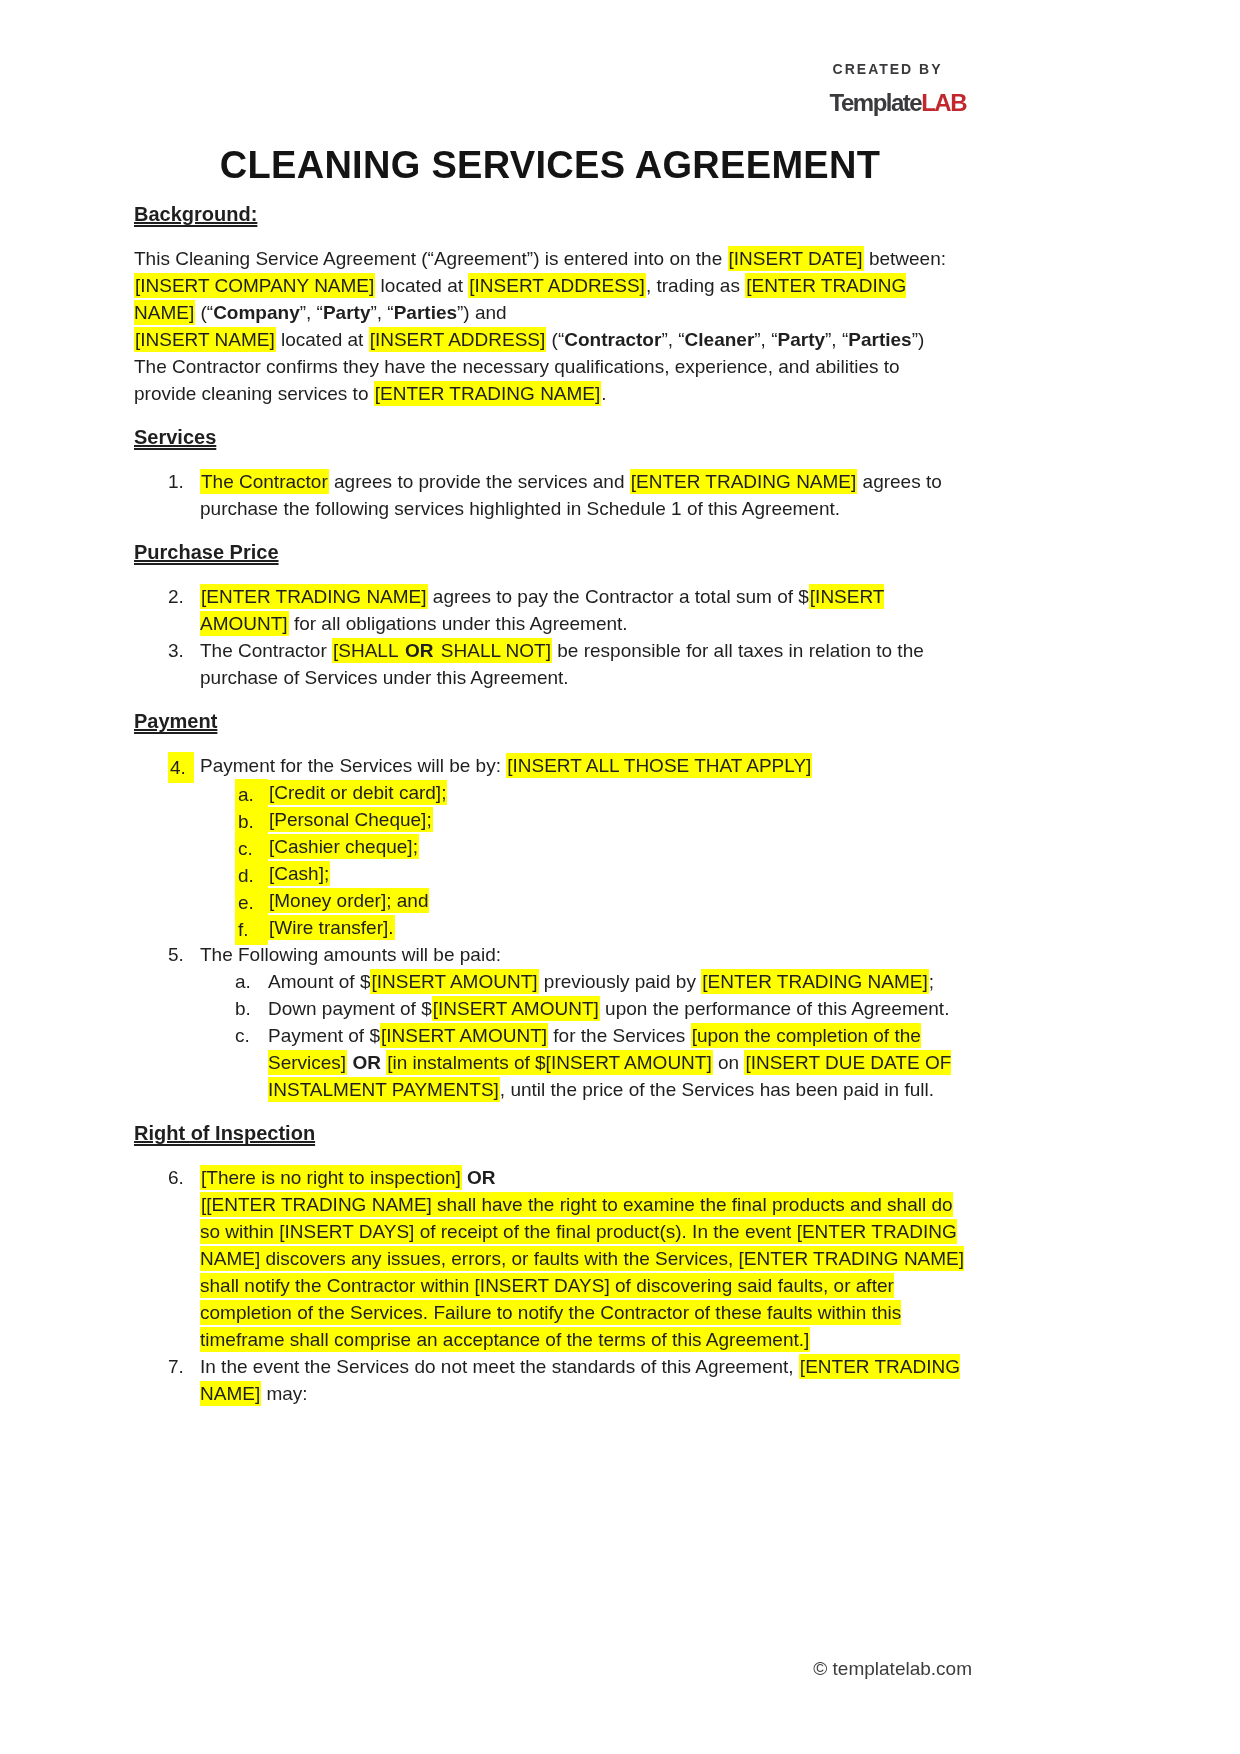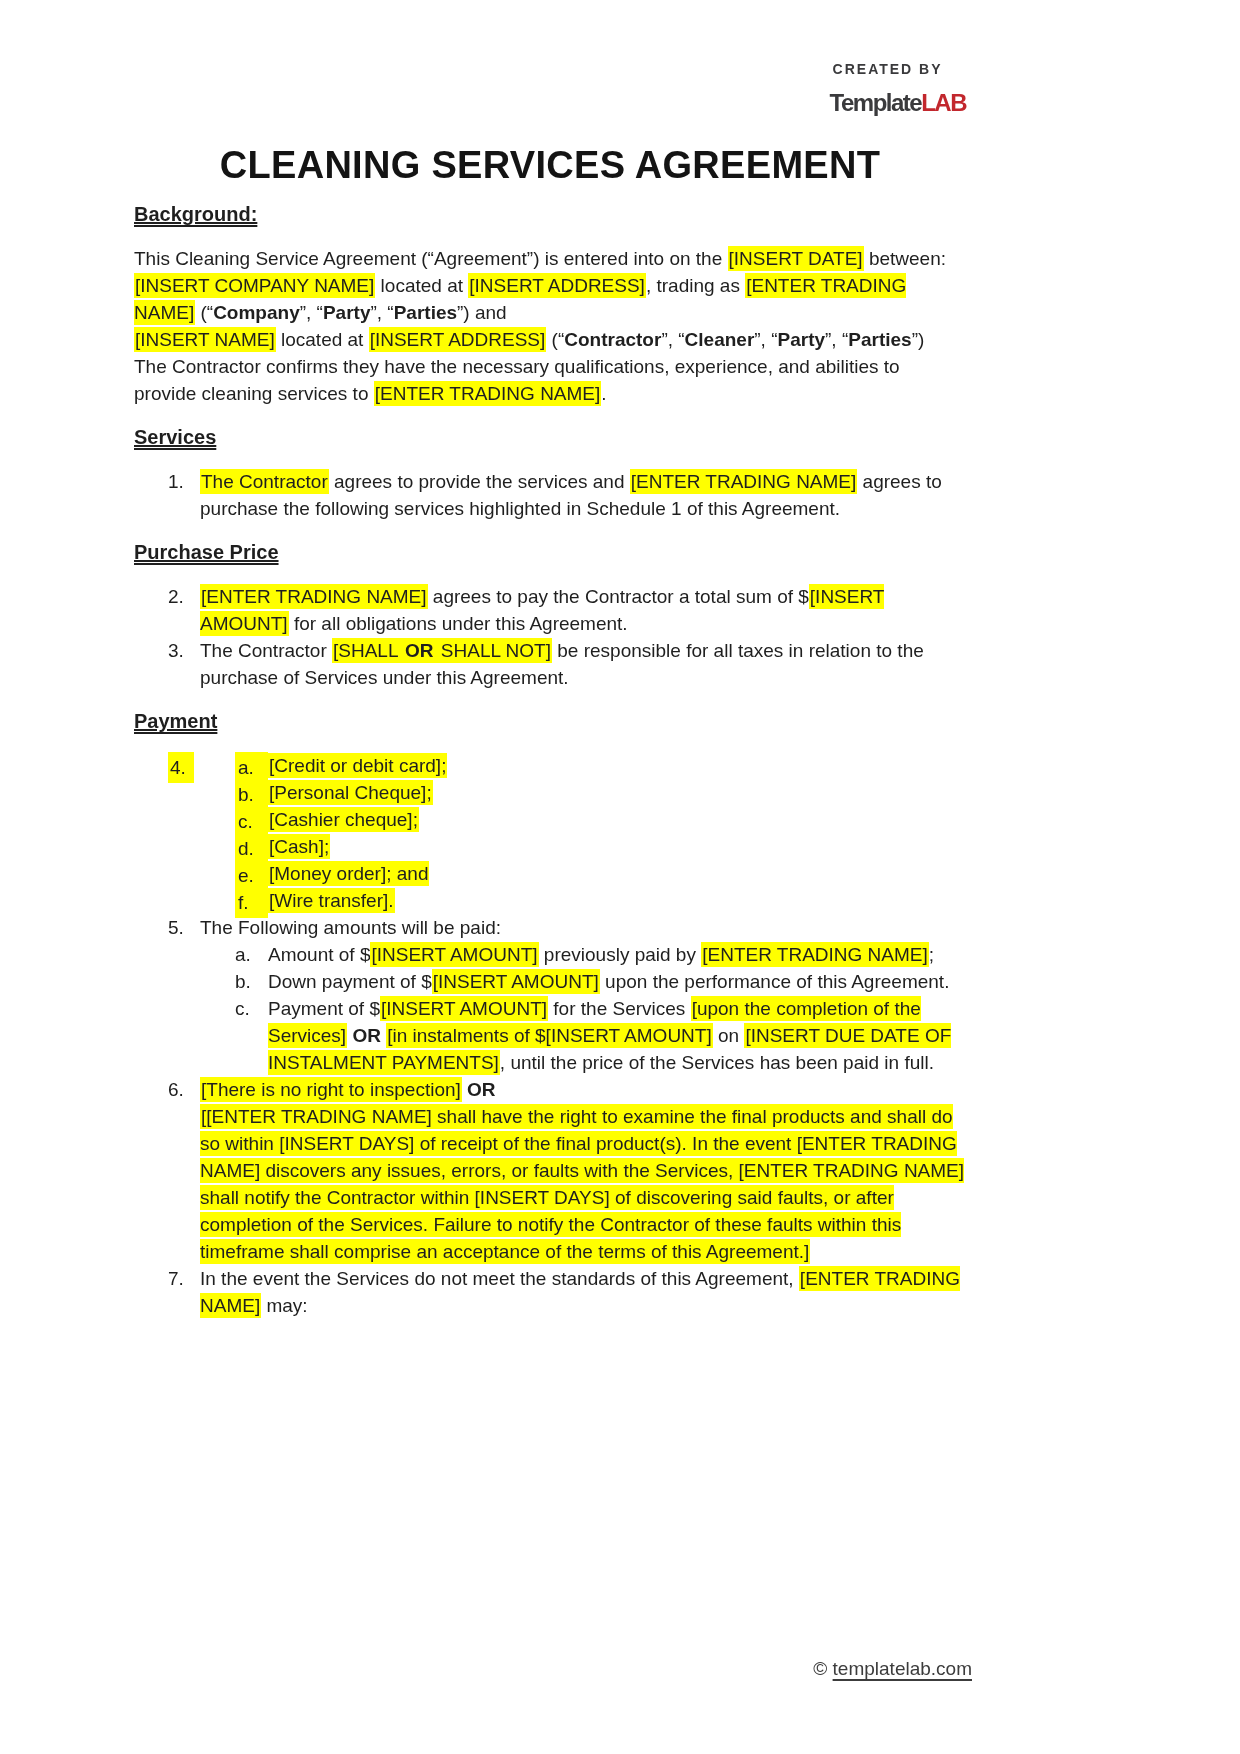--- a/index.html
+++ b/index.html
@@ -57,21 +57,21 @@
   .run.b { font-weight: bold; text-align: right; }
   .num.hl-num { background: var(--hl); padding: 2px 8px 2px 2px; }
   .li.sub .num.hl-num { width: 33px; padding: 2px 0 2px 3px; }
 
   
   .page-footer {
     position: absolute; right: 268px; bottom: 72px;
     font-size: 19px; color: #3c3c3c;
   }
   .page-footer a {
-    color: inherit; text-decoration: underline;
+    color: inherit; 
     text-decoration-thickness: 2px; text-underline-offset: 4px;
     cursor: pointer;
   }
 </style>
 </head>
 <body>
 
 <div class="page">
 
   <div class="logo-row">
@@ -88,31 +88,32 @@
       <div class="para"><span class="run">This Cleaning Service Agreement (“Agreement”) is entered into on the </span><span class="run hl">[INSERT DATE]</span><span class="run"> between:</span></div>
       <div class="para"><span class="run hl">[INSERT COMPANY NAME]</span><span class="run"> located at </span><span class="run hl">[INSERT ADDRESS]</span><span class="run">, trading as </span><span class="run hl">[ENTER TRADING NAME]</span><span class="run"> (“</span><span class="run b">Company</span><span class="run">”, “</span><span class="run b">Party</span><span class="run">”, “</span><span class="run b">Parties</span><span class="run">”) and</span></div>
       <div class="para"><span class="run"> </span><span class="run hl">[INSERT NAME]</span><span class="run"> located at </span><span class="run hl">[INSERT ADDRESS]</span><span class="run"> (“</span><span class="run b">Contractor</span><span class="run">”, “</span><span class="run b">Cleaner</span><span class="run">”, “</span><span class="run b">Party</span><span class="run">”, “</span><span class="run b">Parties</span><span class="run">”)</span></div>
       <div class="para"><span class="run">The Contractor confirms they have the necessary qualifications, experience, and abilities to provide cleaning services to </span><span class="run hl">[ENTER TRADING NAME]</span><span class="run">.</span></div>
       <div class="heading"><span class="heading-text">Services</span></div>
       <div class="li"><span class="num">1.</span><span class="li-body"><span class="run hl">The Contractor</span><span class="run"> agrees to provide the services and </span><span class="run hl">[ENTER TRADING NAME]</span><span class="run"> agrees to purchase the following services highlighted in Schedule 1 of this Agreement.</span></span></div>
       <div class="heading"><span class="heading-text">Purchase Price</span></div>
       <div class="li"><span class="num">2.</span><span class="li-body"><span class="run hl">[ENTER TRADING NAME]</span><span class="run"> agrees to pay the Contractor a total sum of $</span><span class="run hl">[INSERT AMOUNT]</span><span class="run"> for all obligations under this Agreement.</span></span></div>
       <div class="li"><span class="num">3.</span><span class="li-body"><span class="run">The Contractor </span><span class="run hl">[SHALL </span><span class="run hl b">OR</span><span class="run hl"> SHALL NOT]</span><span class="run"> be responsible for all taxes in relation to the purchase of Services under this Agreement.</span></span></div>
       <div class="heading"><span class="heading-text">Payment</span></div>
-      <div class="li"><span class="num hl-num">4.</span></div>
+      <div class="li"><span class="num hl-num">4.</span><span class="li-body"><span class="run">Payment for the Services will be by: </span><span class="run hl">[INSERT ALL THOSE THAT APPLY]</span></span></div>
       <div class="li sub"><span class="num hl-num">a.</span><span class="li-body"><span class="run hl">[Credit or debit card];</span></span></div>
       <div class="li sub"><span class="num hl-num">b.</span><span class="li-body"><span class="run hl">[Personal Cheque];</span></span></div>
       <div class="li sub"><span class="num hl-num">c.</span><span class="li-body"><span class="run hl">[Cashier cheque];</span></span></div>
       <div class="li sub"><span class="num hl-num">d.</span><span class="li-body"><span class="run hl">[Cash];</span></span></div>
       <div class="li sub"><span class="num hl-num">e.</span><span class="li-body"><span class="run hl">[Money order]; and</span></span></div>
       <div class="li sub"><span class="num hl-num">f.</span><span class="li-body"><span class="run hl">[Wire transfer].</span></span></div>
       <div class="li"><span class="num">5.</span><span class="li-body"><span class="run">The Following amounts will be paid:</span></span></div>
       <div class="li sub"><span class="num">a.</span><span class="li-body"><span class="run">Amount of $</span><span class="run hl">[INSERT AMOUNT]</span><span class="run"> previously paid by </span><span class="run hl">[ENTER TRADING NAME]</span><span class="run">;</span></span></div>
       <div class="li sub"><span class="num">b.</span><span class="li-body"><span class="run">Down payment of $</span><span class="run hl">[INSERT AMOUNT]</span><span class="run"> upon the performance of this Agreement.</span></span></div>
       <div class="li sub"><span class="num">c.</span><span class="li-body"><span class="run">Payment of $</span><span class="run hl">[INSERT AMOUNT]</span><span class="run"> for the Services </span><span class="run hl">[upon the completion of the Services]</span><span class="run"> </span><span class="run b">OR</span><span class="run"> </span><span class="run hl">[in instalments of $[INSERT AMOUNT]</span><span class="run"> on </span><span class="run hl">[INSERT DUE DATE OF INSTALMENT PAYMENTS]</span><span class="run">, until the price of the Services has been paid in full.</span></span></div>
+      <div class="heading"><span class="heading-text">Right of Inspection</span></div>
       <div class="li"><span class="num">6.</span><span class="li-body"><span class="run hl">[There is no right to inspection]</span><span class="run"> </span><span class="run b">OR</span><br><span class="run hl">[[ENTER TRADING NAME] shall have the right to examine the final products and shall do so within [INSERT DAYS] of receipt of the final product(s). In the event [ENTER TRADING NAME] discovers any issues, errors, or faults with the Services, [ENTER TRADING NAME] shall notify the Contractor within [INSERT DAYS] of discovering said faults, or after completion of the Services. Failure to notify the Contractor of these faults within this timeframe shall comprise an acceptance of the terms of this Agreement.]</span></span></div>
       <div class="li"><span class="num">7.</span><span class="li-body"><span class="run">In the event the Services do not meet the standards of this Agreement, </span><span class="run hl">[ENTER TRADING NAME]</span><span class="run"> may:</span></span></div>
     </div>
 
 </div>
 
 <div class="page-footer">
   <span>©</span>
   <a>templatelab.com</a>
 </div>

